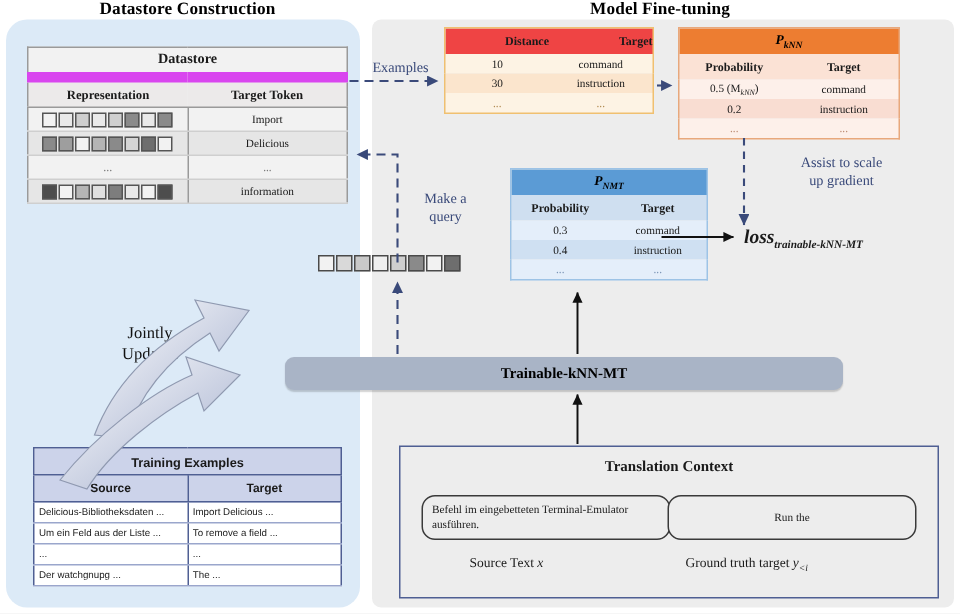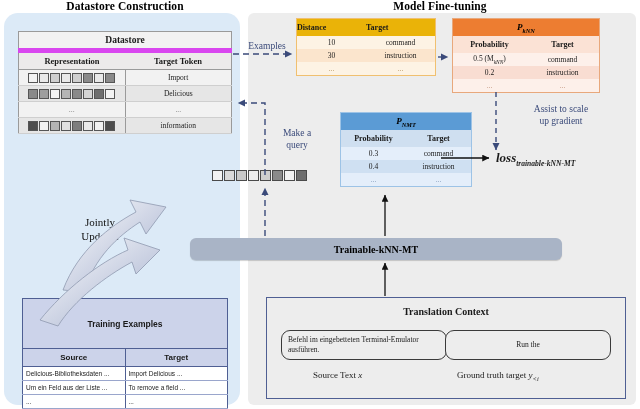--- a/index.html
+++ b/index.html
@@ -31,60 +31,60 @@
 
   
   table{border-collapse:collapse;width:100%;table-layout:fixed;}
   td,th{padding:0;margin:0;font-weight:normal;}
 
   
   .ds-wrap{left:18px;top:31px;width:214px;}
   .ds{border:1px solid #9a9a9a;font-size:8px;background:#f2f2f2;}
   .ds .ttl{
     text-align:center;font-weight:bold;font-size:9.5px;
-    padding:3px 0;border-bottom:5px solid #d946ef;background:#f2f2f2;
+    padding:3px 0;border-bottom:7px solid #d946ef;background:#f2f2f2;
   }
   .ds .hdr td{
     text-align:center;font-weight:bold;font-size:8.5px;padding:3px 0;
     border-bottom:1px solid #9a9a9a;background:#eceaea;
   }
   .ds td.rep{width:58%;border-right:1px solid #9a9a9a;height:15px;}
   .ds td.tok{text-align:center;height:15px;font-size:7.5px;}
   .ds tr.alt td{background:#e6e6e6;}
   .ds tr td{border-bottom:1px solid #cfcfcf;}
 
   
   .vec{display:flex;gap:1px;justify-content:center;align-items:center;padding:1px 0;}
   .vec i{display:block;width:8px;height:8px;border:1px solid #555;}
 
   
   .te-wrap{left:22px;top:298px;width:206px;}
   .te{border:1px solid #4f5f93;font-size:7px;background:#fff;}
   .te .ttl{
-    text-align:center;font-weight:bold;font-size:8.5px;padding:18px 0;
+    text-align:center;font-weight:bold;font-size:8.5px;padding:2px 0;
     background:#ccd3ea;border-bottom:1px solid #4f5f93;
   }
   .te .hdr td{
     text-align:center;font-weight:bold;font-size:8px;padding:2px 0;
     background:#ccd3ea;border-bottom:1px solid #4f5f93;
   }
   .te td{border-bottom:1px solid #9aa6cc;height:13px;padding-left:3px;
     font-family:"Liberation Sans",sans-serif;font-size:6.5px;}
   .te td.c2{border-left:1px solid #4f5f93;}
 
   
   .knn-wrap{left:296px;top:18px;width:140px;}
   .knn{border:1px solid #f0c070;font-size:7.5px;}
   .knn .ttl{
     text-align:center;font-weight:bold;font-size:8.5px;padding:2px 0;
     background:#ffc000;color:#000;
   }
   .knn .hdr td{
-    text-align:left;font-weight:bold;font-size:8px;padding:2px 0;
-    background:#eab308;
+    text-align:right;font-weight:bold;font-size:8px;padding:2px 0;
+    background:#ef4444;
   }
   .knn td{text-align:center;height:13px;background:#fdf3e4;}
   .knn tr.alt td{background:#fbe5cd;}
 
   
   .pknn-wrap{left:452px;top:18px;width:148px;}
   .pknn{border:1px solid #e8a87c;font-size:7.5px;}
   .pknn .ttl{
     text-align:center;font-weight:bold;font-size:9px;padding:2px 0;
     background:#ed7d31;color:#000;

